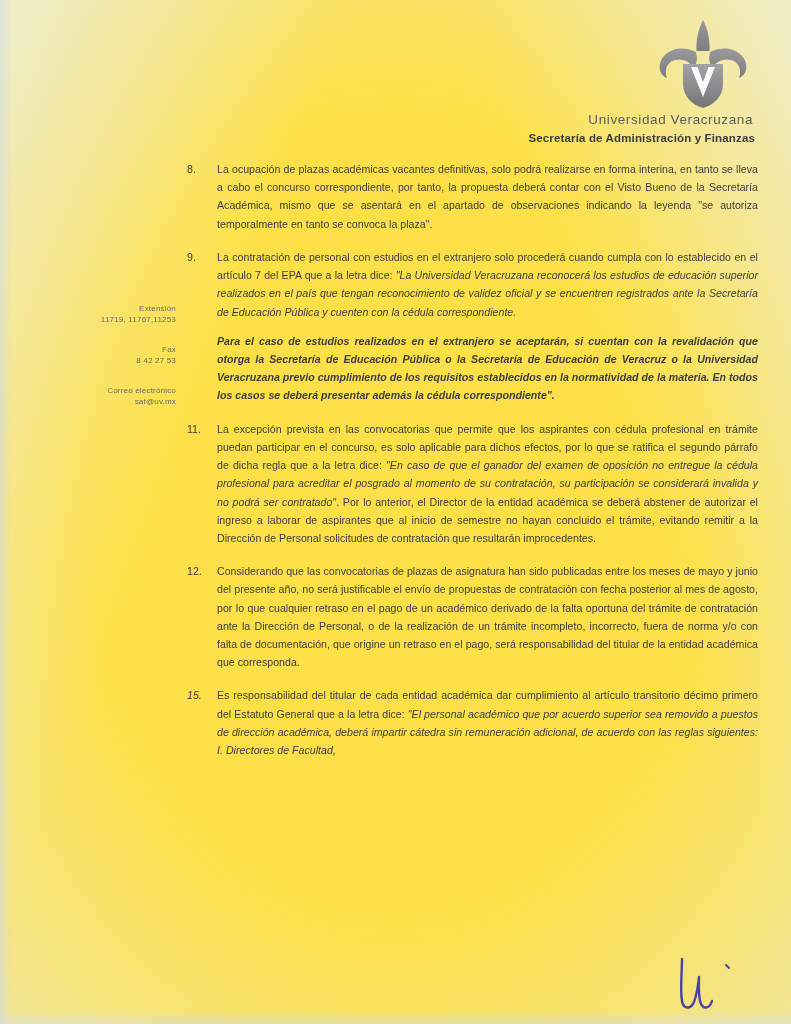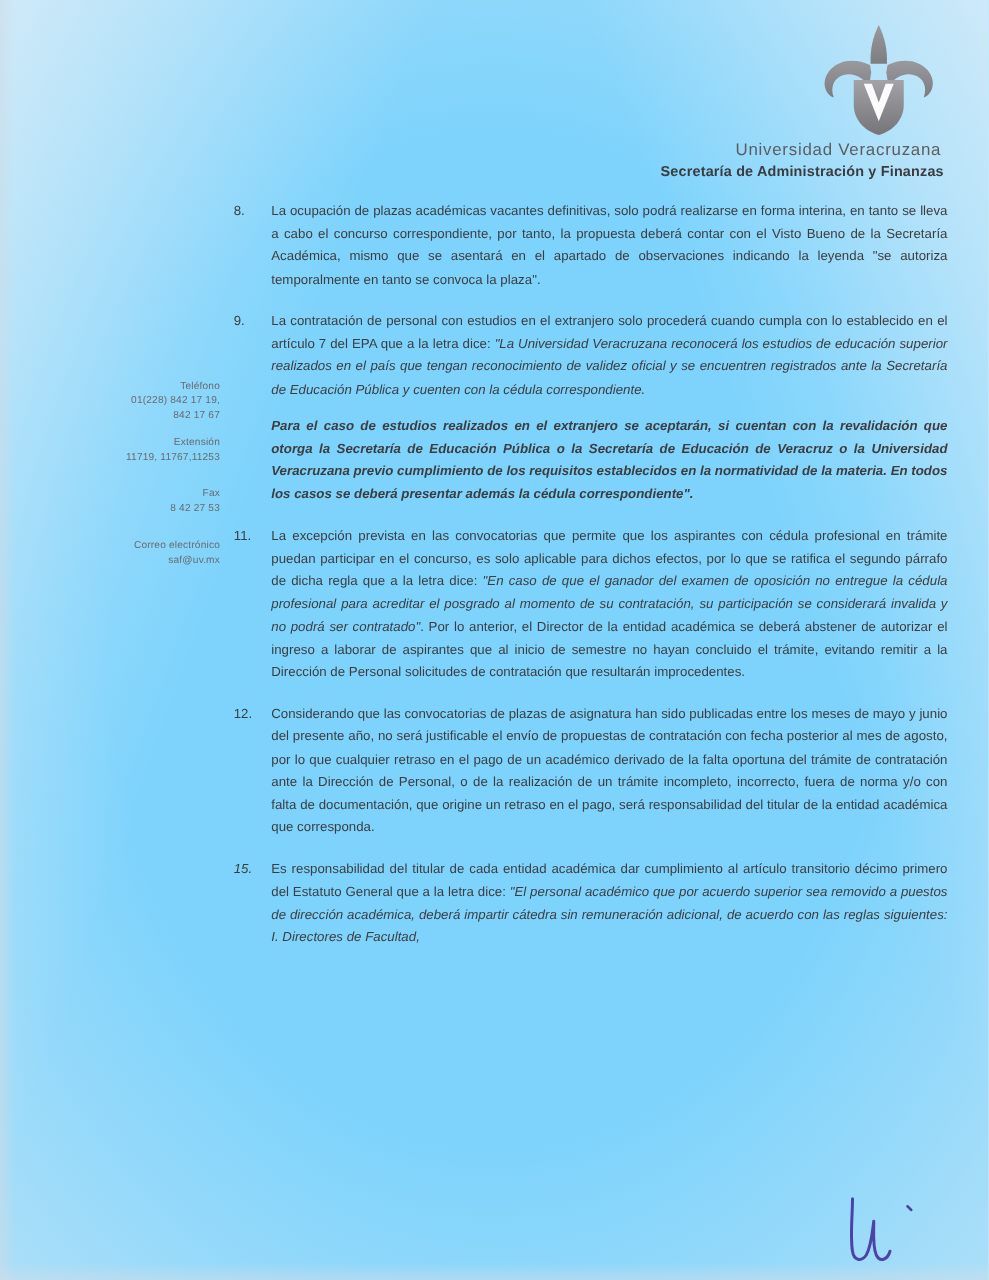--- a/index.html
+++ b/index.html
@@ -4,21 +4,21 @@
 <style>
   html, body {
     margin: 0;
     padding: 0;
     background: #ffffff;
   }
   .page {
     position: relative;
     width: 791px;
     height: 1024px;
-    background: #7dd3fc;
+    background: #fde047;
     overflow: hidden;
     font-family: "Liberation Sans", sans-serif;
     color: #3a3a3c;
   }
   
   .scan-tint {
     position: absolute;
     inset: 0;
     background:
       linear-gradient(110deg, rgba(236,243,248,0.55) 0%, rgba(255,255,255,0) 30%),
@@ -166,25 +166,20 @@
         <path d="M40 49 L52 79 L64 49 L57.5 49 L52 64 L46.5 49 Z" fill="#fbfbfc"></path>
       </svg>
     </span>
     <p class="org-name">Universidad Veracruzana</p>
     <p class="dept-name">Secretaría de Administración y Finanzas</p>
   </div>
 
   <div class="sidebar">
 
 
-    <div class="sb-group">
-      <span class="sb-label">Teléfono</span>
-      <span class="sb-line">01(228) 842 17 19,</span>
-      <span class="sb-line">842 17 67</span>
-    </div>
 
 
     <div class="sb-group sb-gap-lg">
       <span class="sb-label">Extensión</span>
       <span class="sb-line">11719, 11767,11253</span>
     </div>
 
     <div class="sb-group sb-gap-lg">
       <span class="sb-label">Fax</span>
       <span class="sb-line">8 42 27 53</span>

